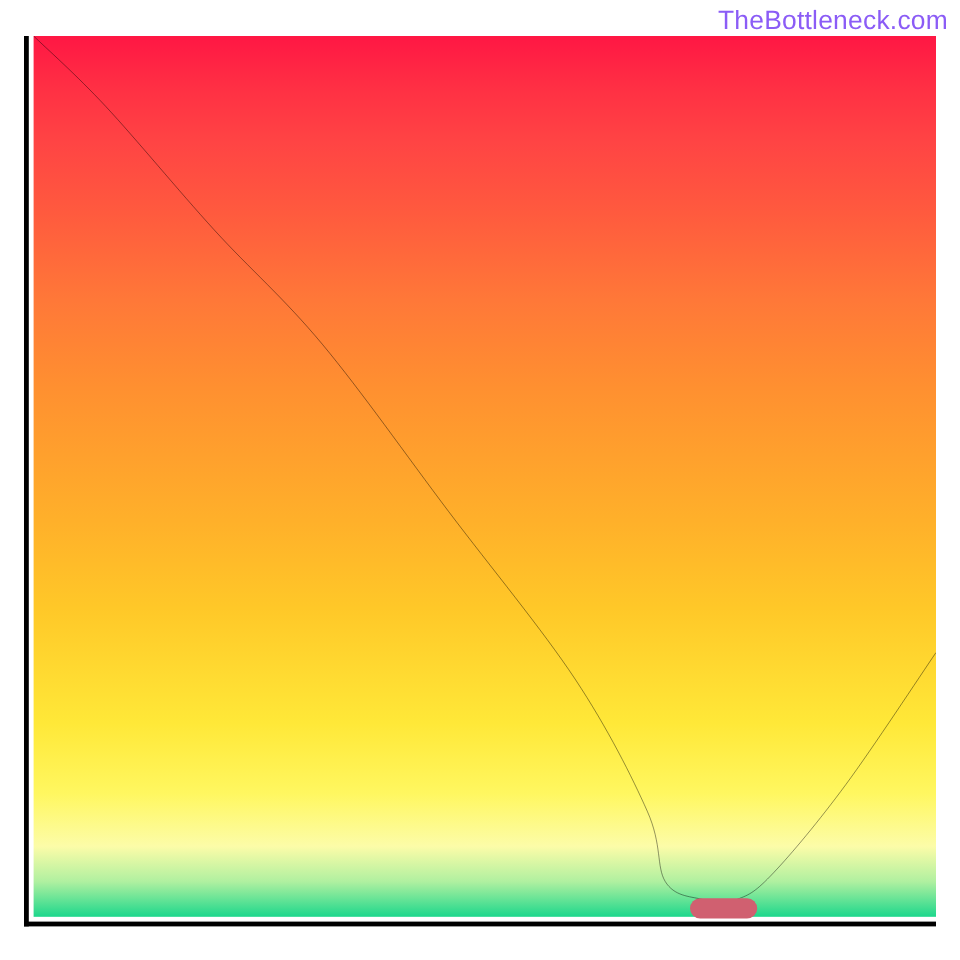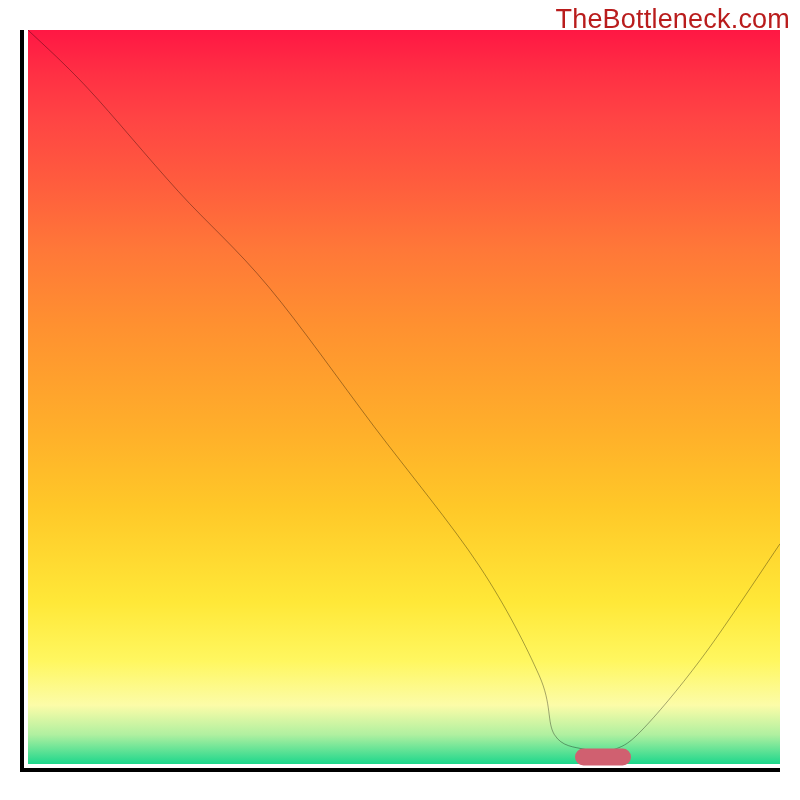--- a/index.html
+++ b/index.html
@@ -12,22 +12,22 @@
   }
   .container {
     position: relative;
     width: 800px;
     height: 800px;
   }
   .watermark {
     position: absolute;
     top: 4px;
     right: 10px;
-    color: #b91c1c;
-    font-size: 27px;
+    color: #8b5cf6;
+    font-size: 22px;
     letter-spacing: 0.2px;
     z-index: 5;
   }
   .plot-frame {
     position: absolute;
     left: 20px;
     top: 30px;
     width: 760px;
     height: 742px;
     border-left: 4px solid #000;

